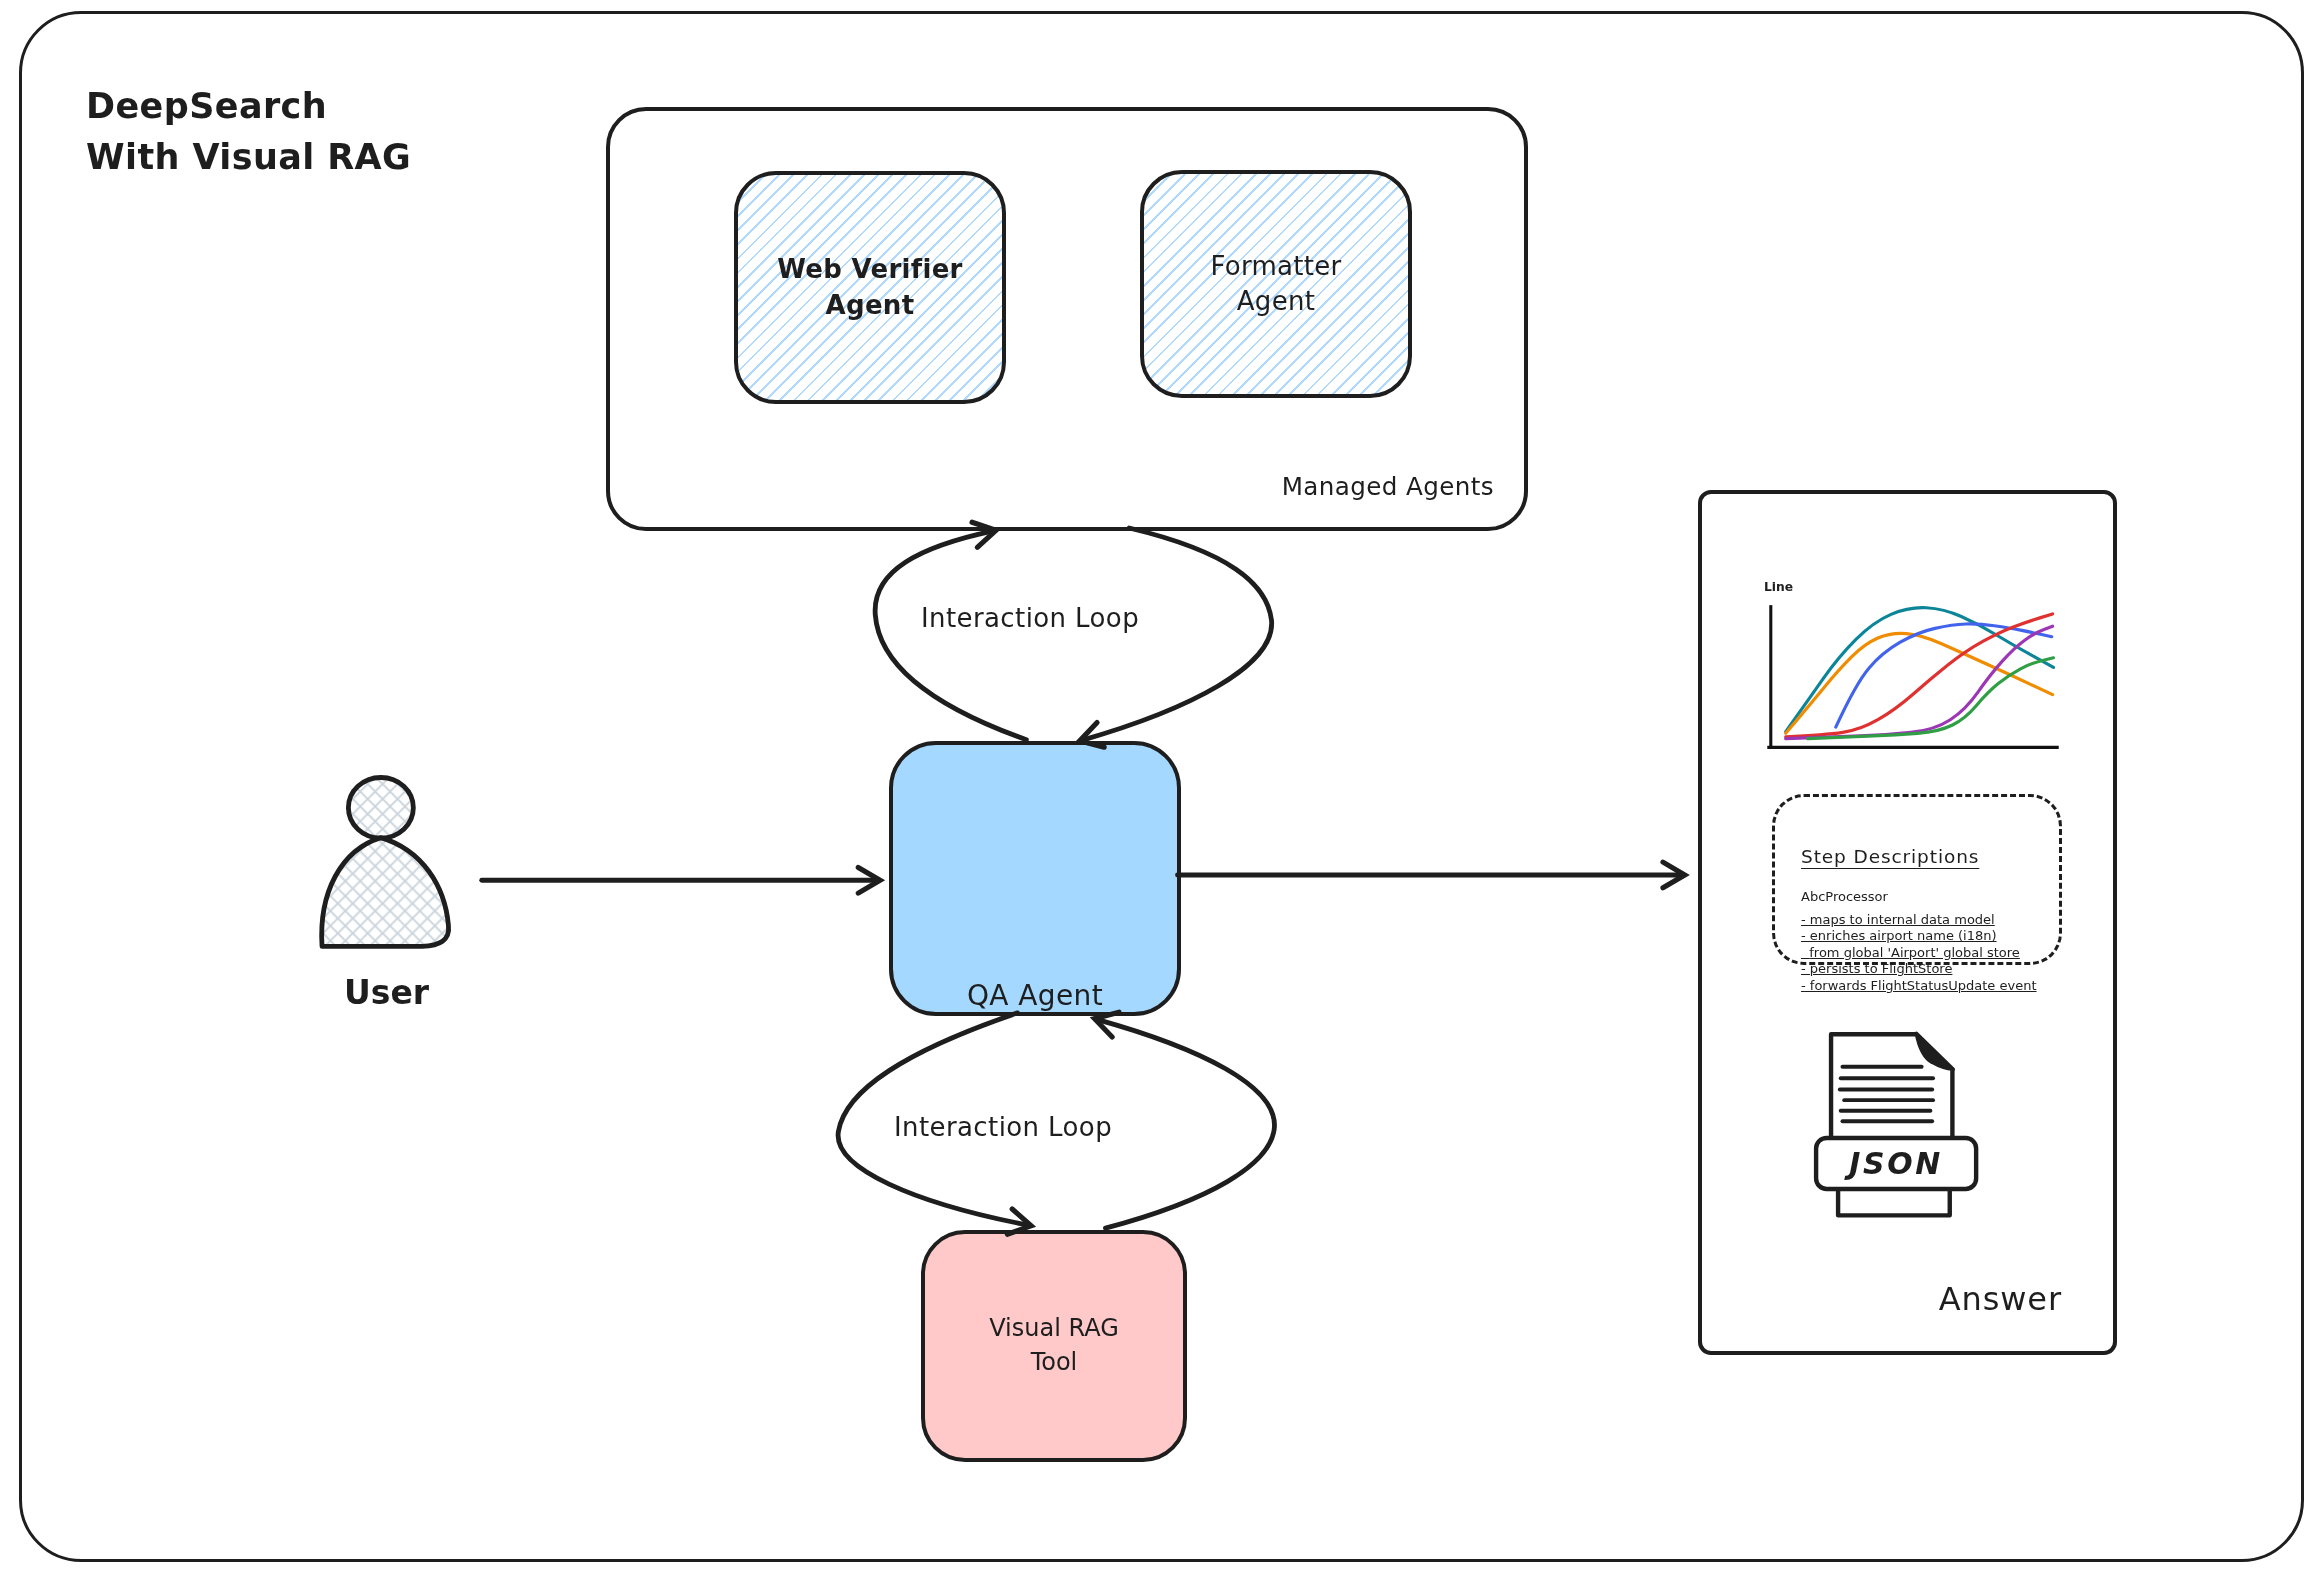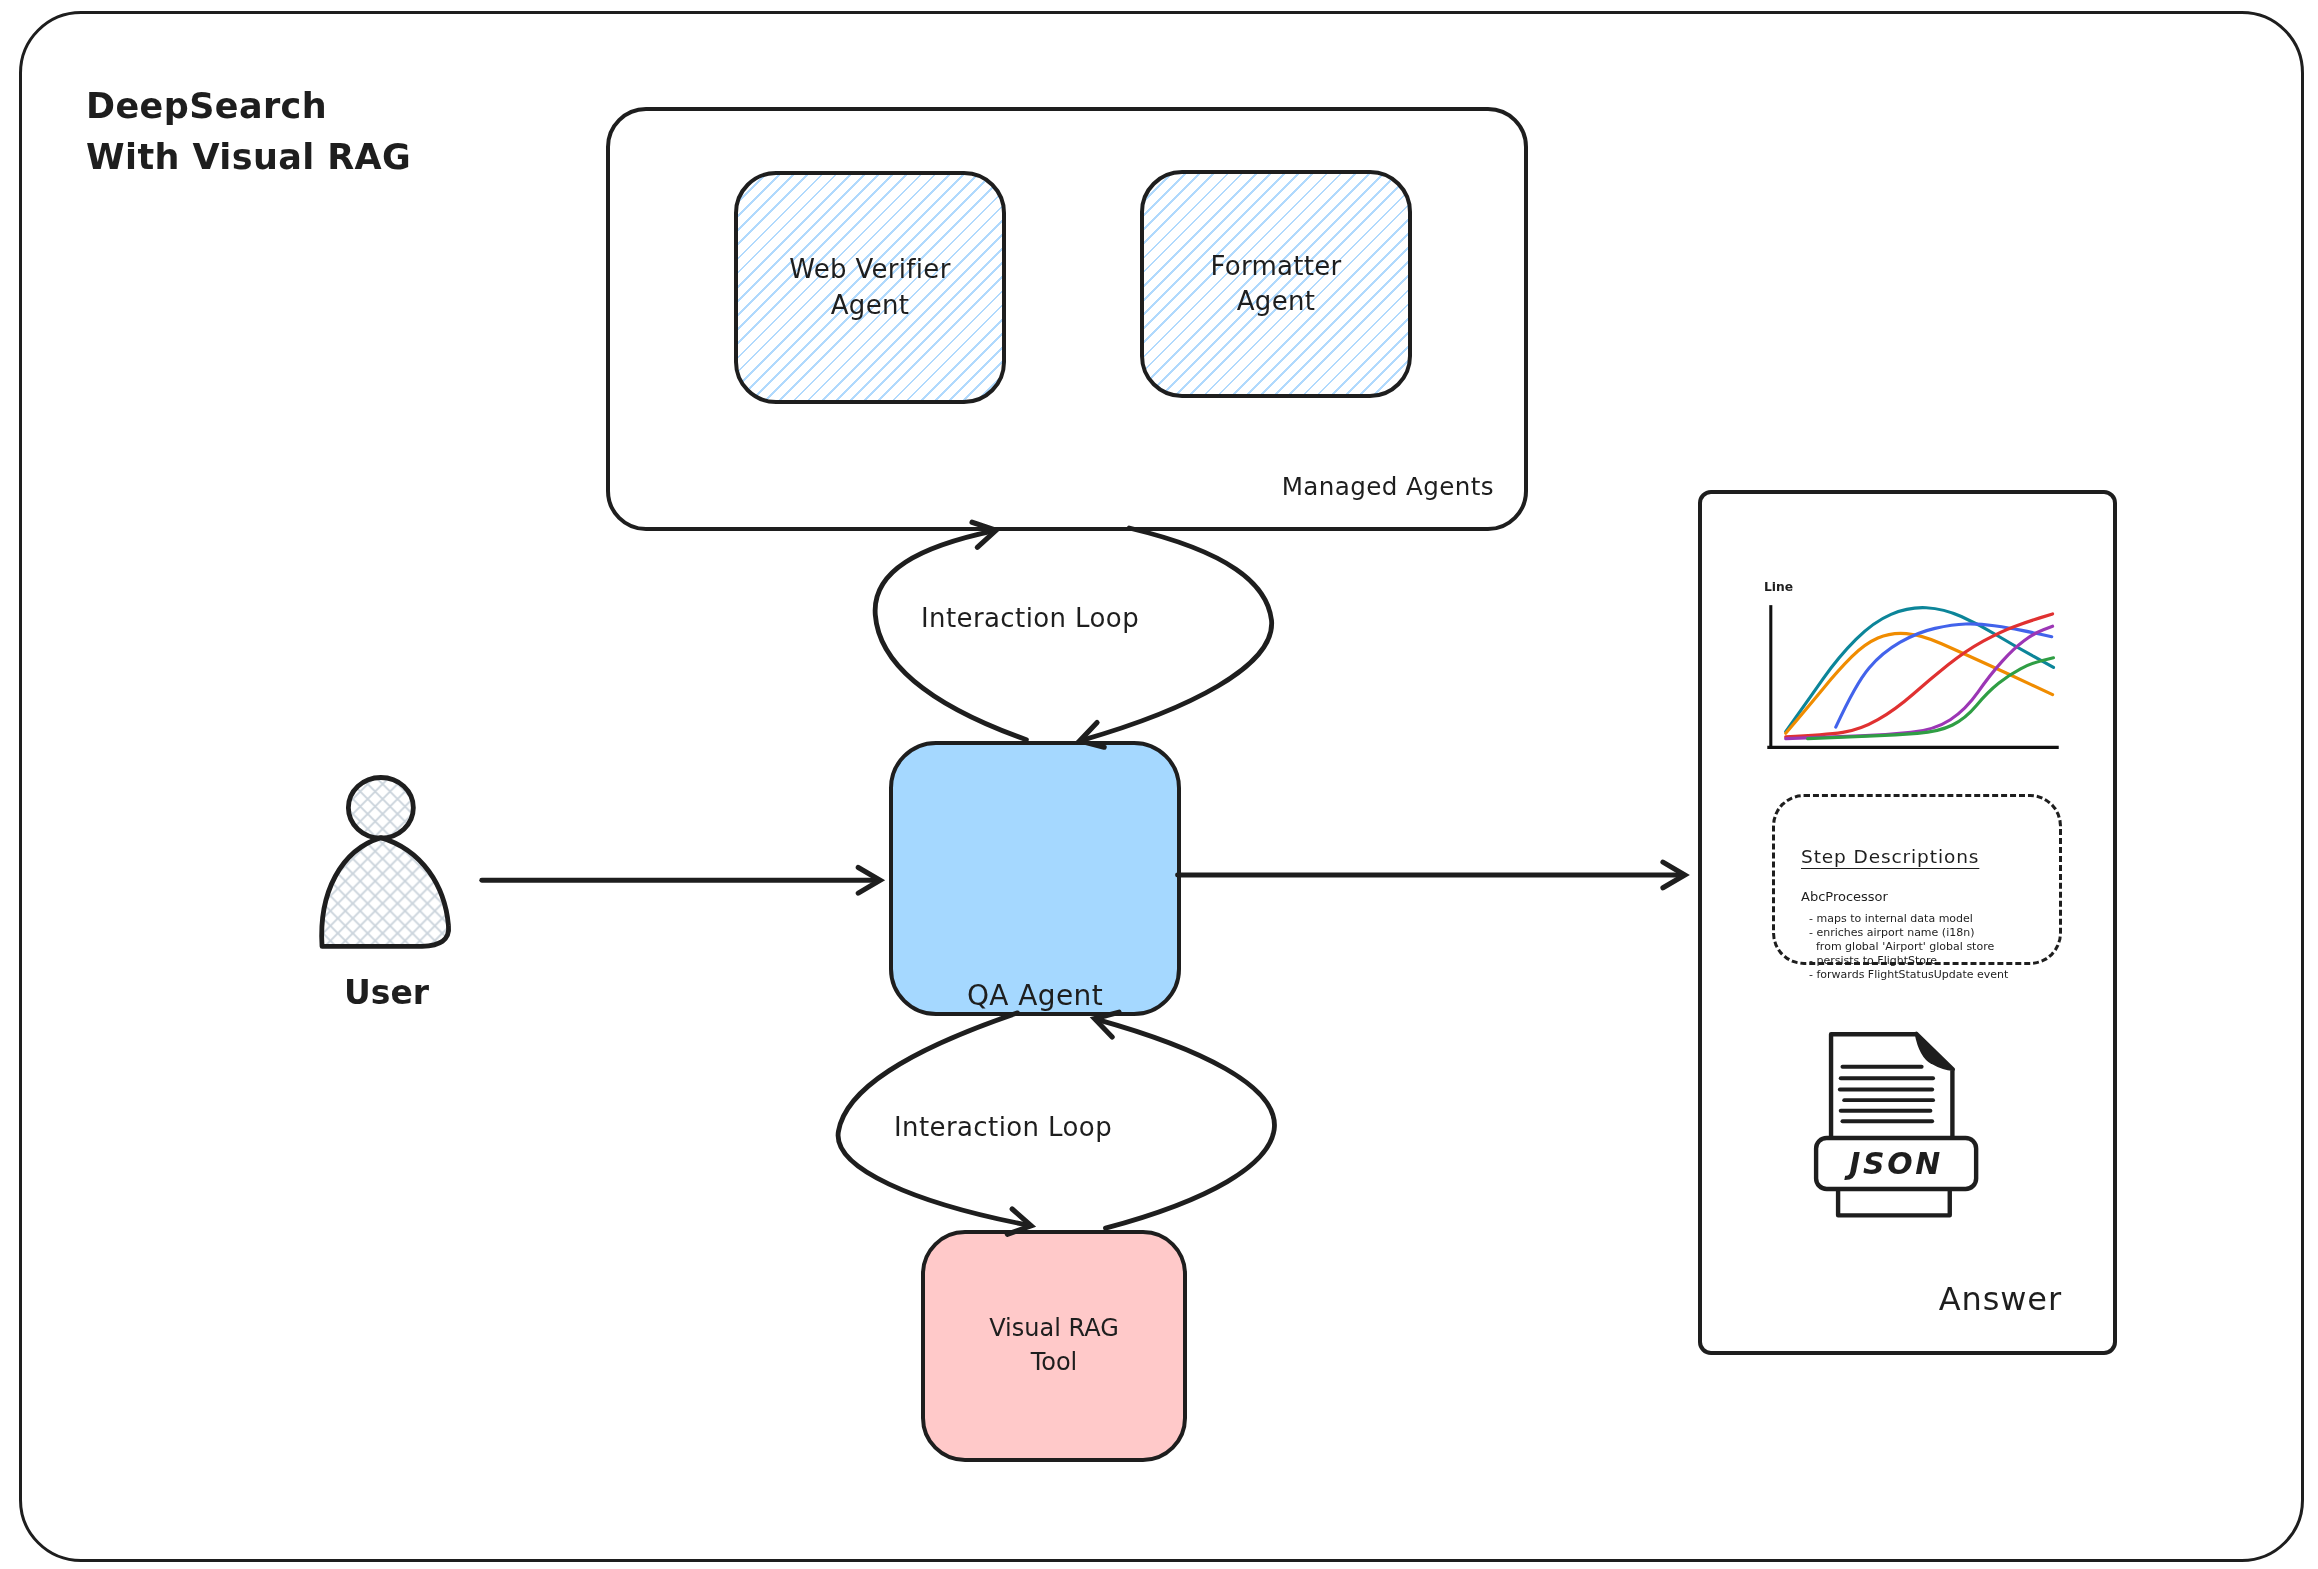--- a/index.html
+++ b/index.html
@@ -32,21 +32,21 @@
   .agent-box{
     position:absolute;width:264px;height:225px;
     border:4.4px solid #1e1e1e;border-radius:42px;
     background-color:#ffffff;
     background-image:repeating-linear-gradient(135deg,
       rgba(255,255,255,0) 0px, rgba(255,255,255,0) 8px,
       rgba(134,197,252,.65) 8px, rgba(134,197,252,.65) 10px);
     display:flex;align-items:center;justify-content:center;text-align:center;
   }
   .agent-box .lbl{font-size:26px;line-height:1.35;letter-spacing:0.3px;padding:0 23px;}
-  .agent-web{left:124px;top:60px;}
+  .agent-web{left:124px;top:60px;font-weight:bold;}
   .agent-fmt{left:530px;top:59px;height:220px;}
 
   
   .loop-label{
     width:299px;text-align:left;font-size:26px;letter-spacing:0.4px;
   }
 
   
   .qa-box{
     left:889px;top:741px;width:284px;height:267px;
@@ -81,21 +81,21 @@
     position:absolute;left:70px;top:300px;width:290px;height:171px;
     border:3.1px dashed #1e1e1e;border-radius:32px;box-sizing:border-box;
     padding:17.6px 21px 0 26px;
   }
   .step-title{
     font-size:18.5px;letter-spacing:0.9px;text-decoration:underline;
     text-underline-offset:5.3px;
     margin-top:31px;
   }
   .step-subtitle{font-size:13px;margin-top:22px;}
-  .step-list{list-style:none;margin:8px 0 0 8px;padding:0;font-size:11px;line-height:1.28;}
+  .step-list{list-style:none;margin:8px 0 0 0;padding:0;font-size:13px;line-height:1.28;text-decoration:underline;}
   .step-list li{white-space:pre-wrap;}
 
   .json-icon{position:absolute;left:107px;top:527px;}
 
   .arrows{left:0;top:0;pointer-events:none;}
 </style>
 </head>
 <body>
 
 <div class="abs outer-frame"></div>

